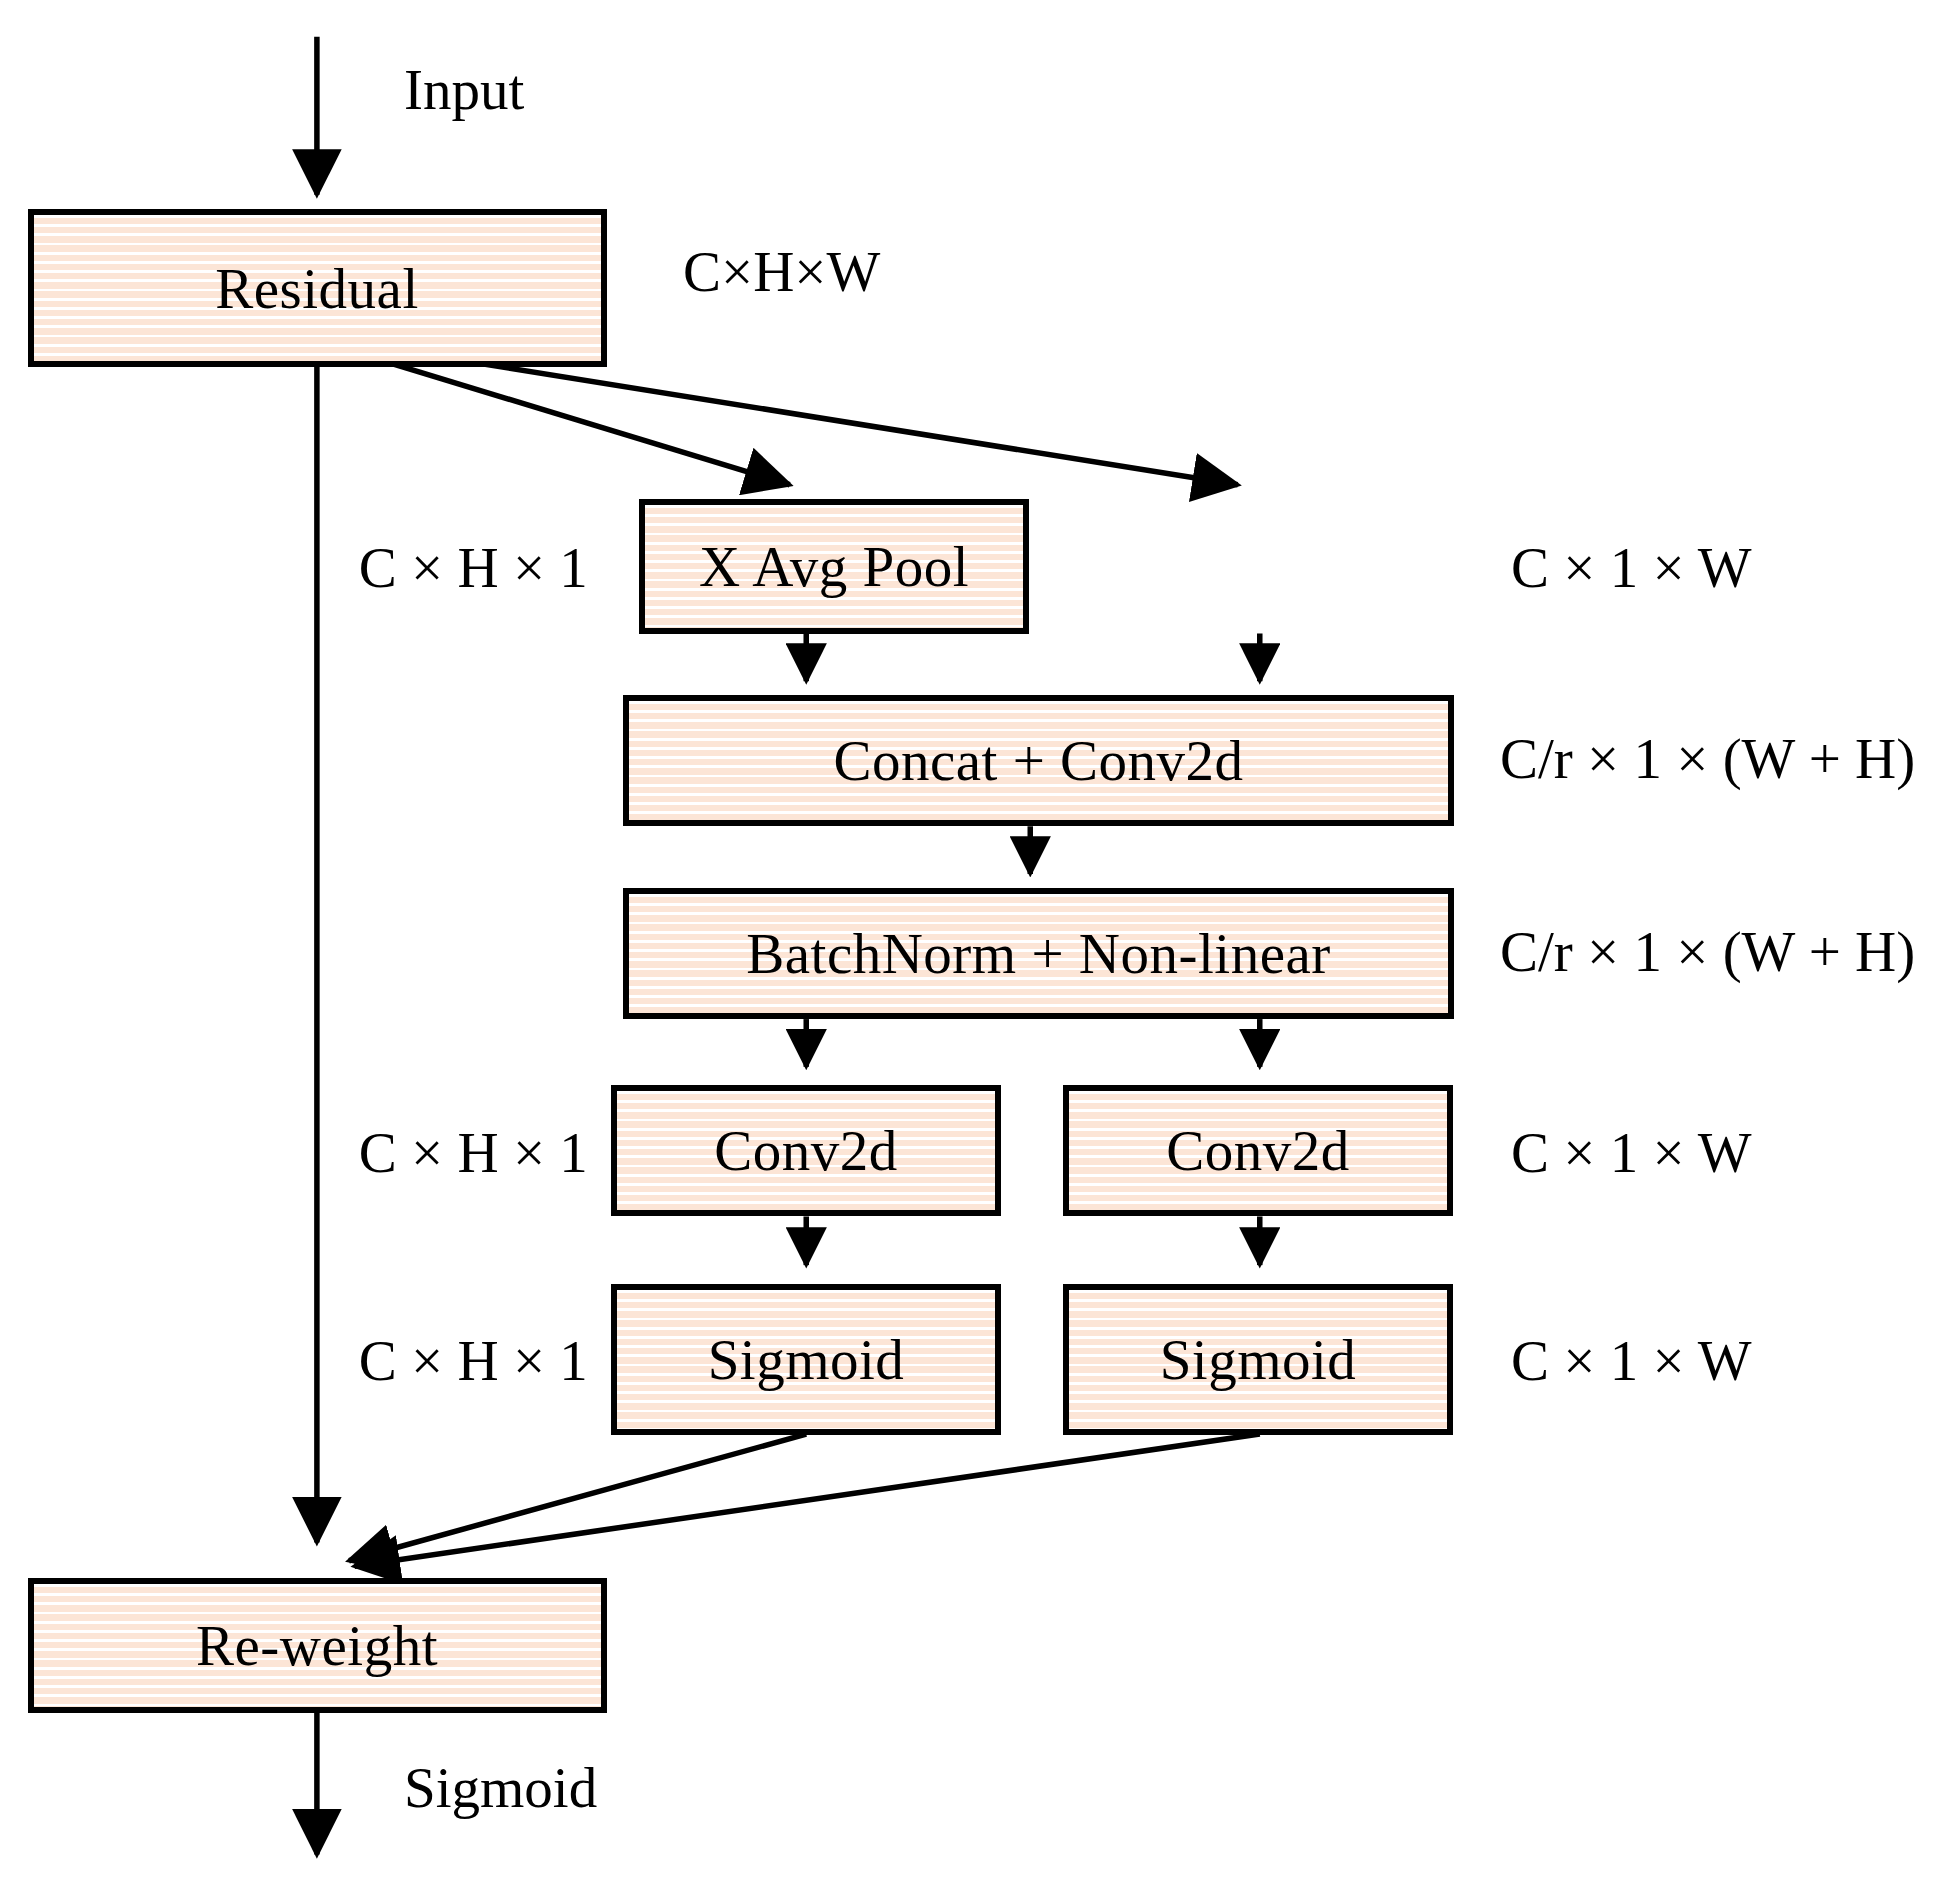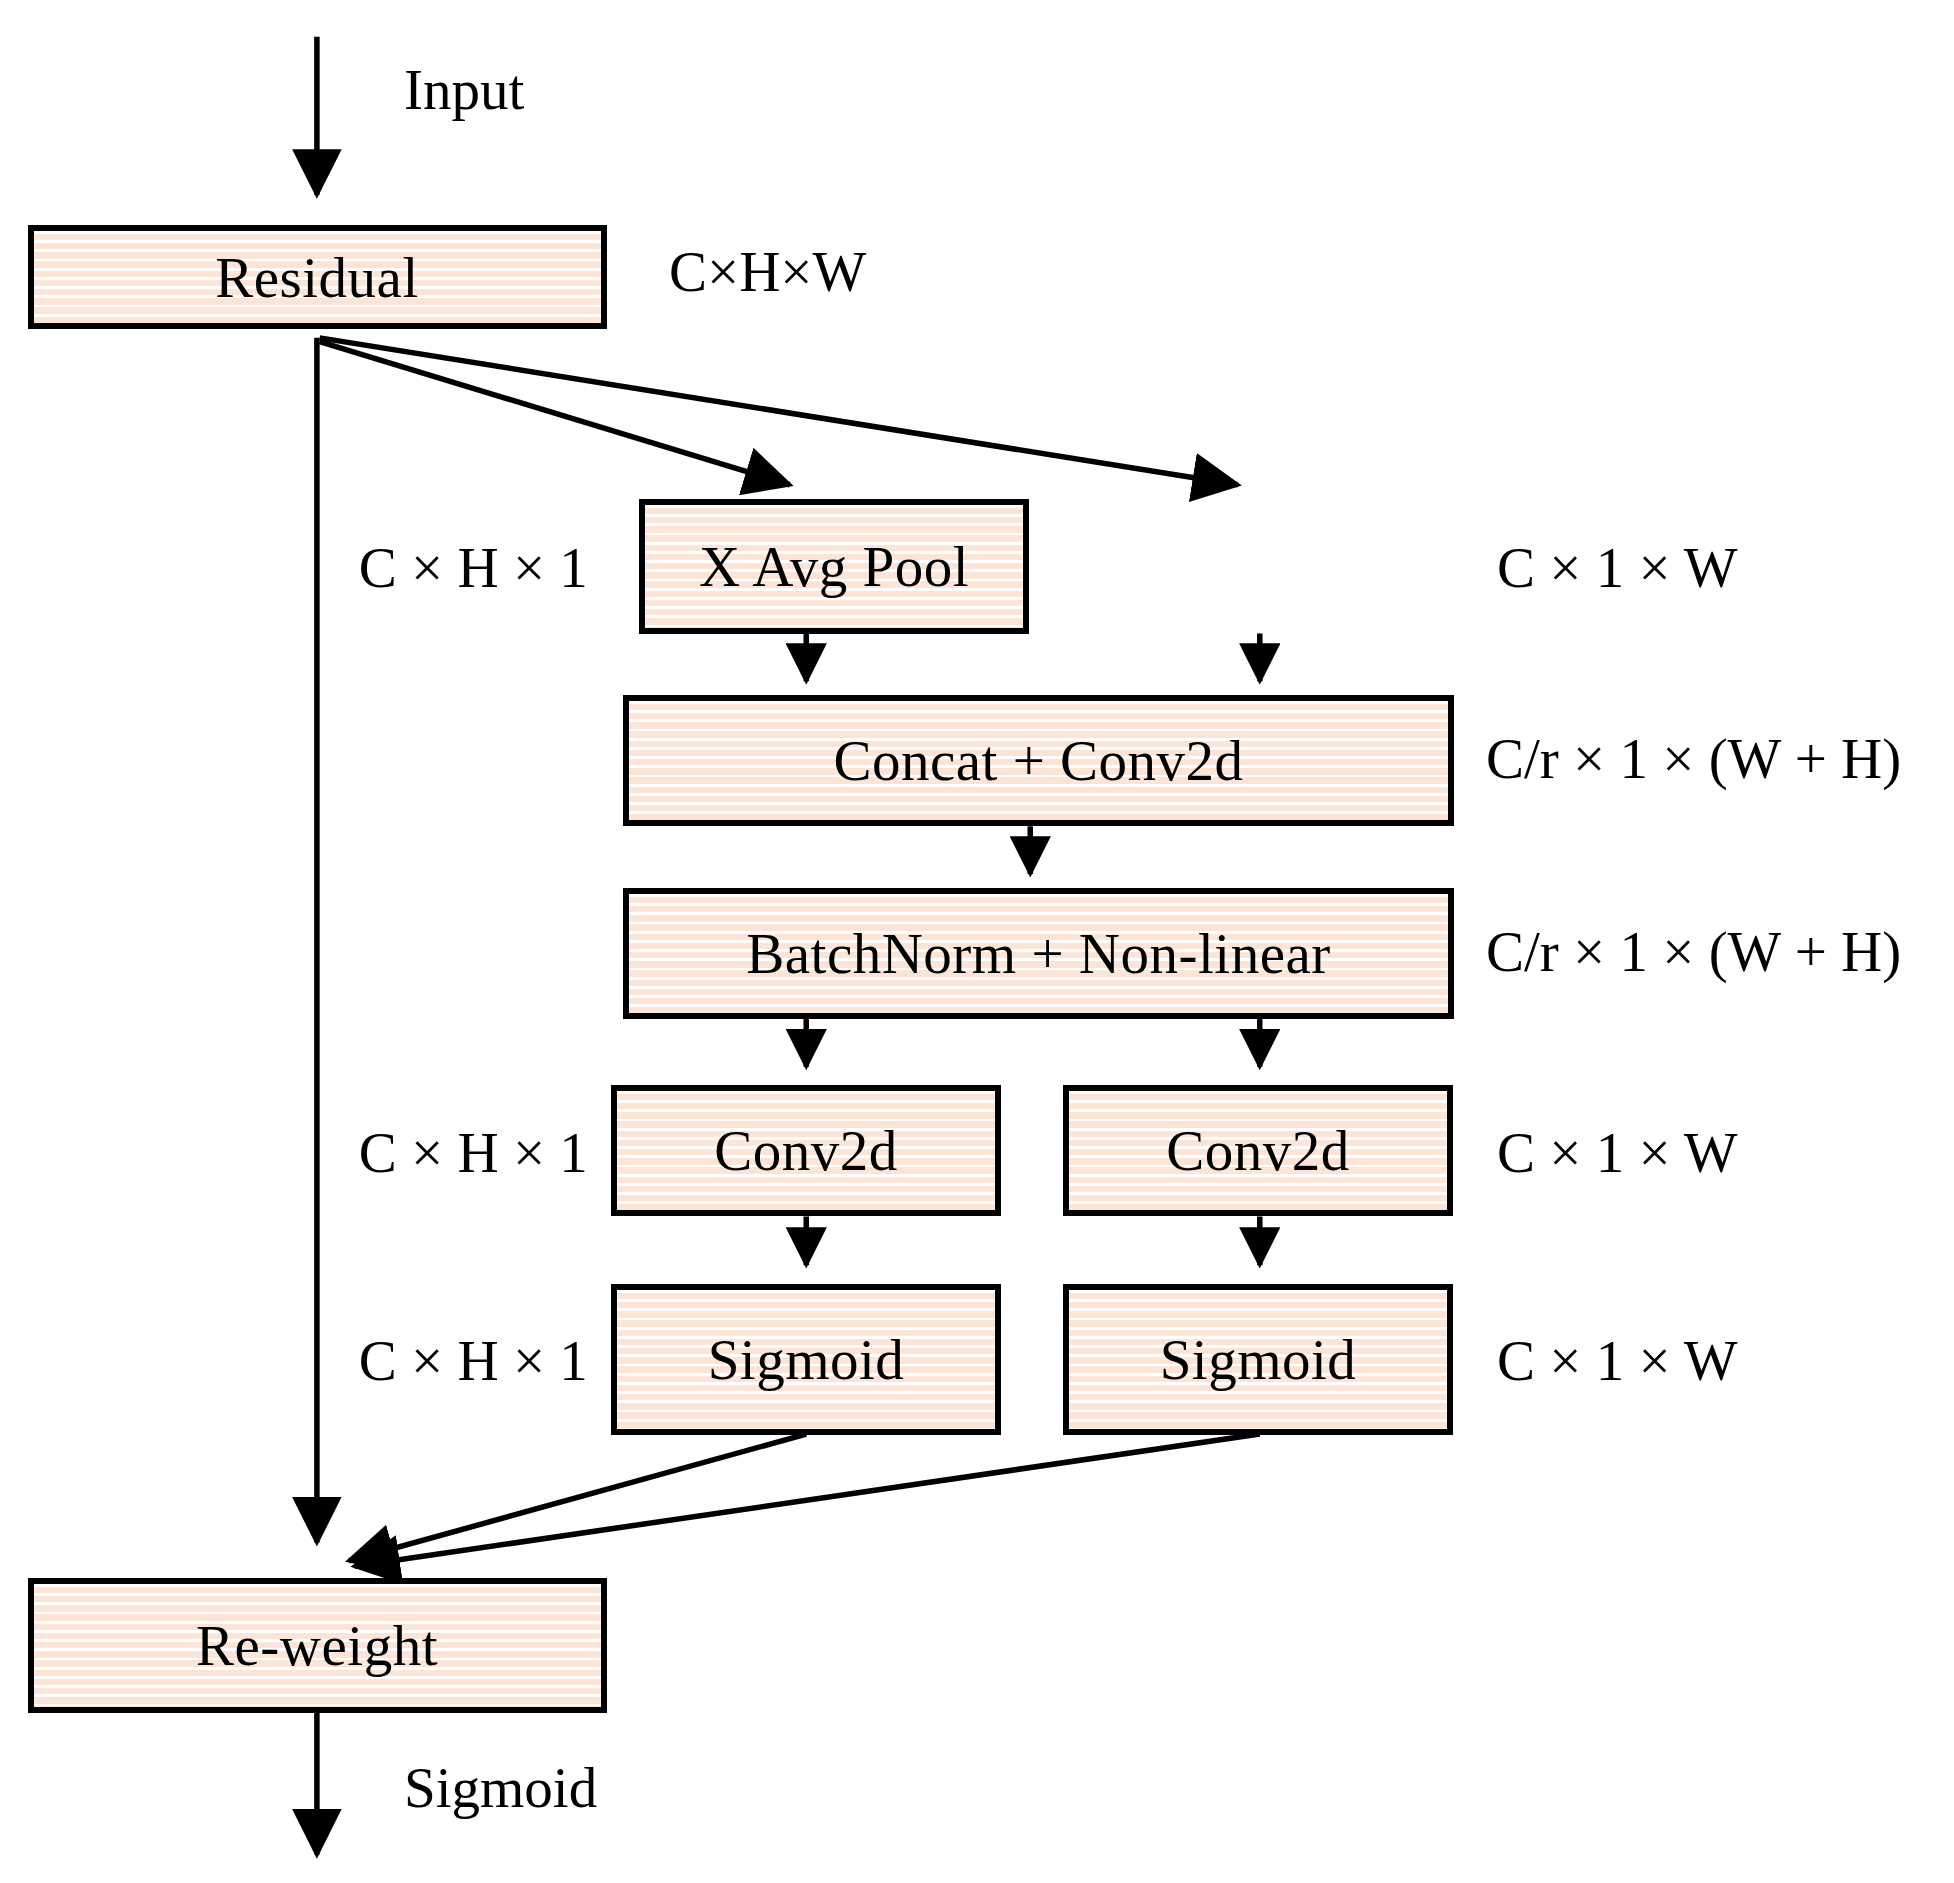--- a/index.html
+++ b/index.html
@@ -50,21 +50,21 @@
     font-family: "Liberation Serif", "DejaVu Serif", serif;
   }
   .annot {
     position: absolute;
     color: #000000;
     font-size: 57px;
     white-space: nowrap;
     font-family: "Liberation Serif", "DejaVu Serif", serif;
     line-height: 1;
   }
-  .annot.right { text-align: left; }
+  .annot.right { text-align: left; margin-left: 14px; }
   .annot.leftlbl { text-align: right; }
 </style>
 </head>
 <body>
 
 <div id="diagram-root">
 
   <svg id="edges" viewBox="0 0 2128 2051" xmlns="http://www.w3.org/2000/svg">
     <defs>
       <marker id="arrowBig" viewBox="0 0 12 12" refX="11" refY="6" markerWidth="9" markerHeight="9" orient="auto-start-reverse">
@@ -125,21 +125,21 @@
 
     <g>
       <line x1="1372" y1="1562" x2="386" y2="1706" stroke="#000000" stroke-width="6" marker-end="url(#arrowBig)"></line>
     </g>
 
     <g>
       <line x1="345" y1="1865" x2="345" y2="2020" stroke="#000000" stroke-width="6" marker-end="url(#arrowBig)"></line>
     </g>
   </svg>
 
-  <div class="node" style="left:27.5px; top:225px; width:579px; height:104px;">
+  <div class="node" style="left:27.5px; top:209px; width:579px; height:158px;">
     <span class="node-label">Residual</span>
   </div>
 
   <div class="node" style="left:611px; top:499px; width:390px; height:135px;margin-left:28px;">
     <span class="node-label">X Avg Pool</span>
   </div>
 
 
   <div class="node" style="left:623px; top:695px; width:831px; height:131px;">
     <span class="node-label">Concat + Conv2d</span>

